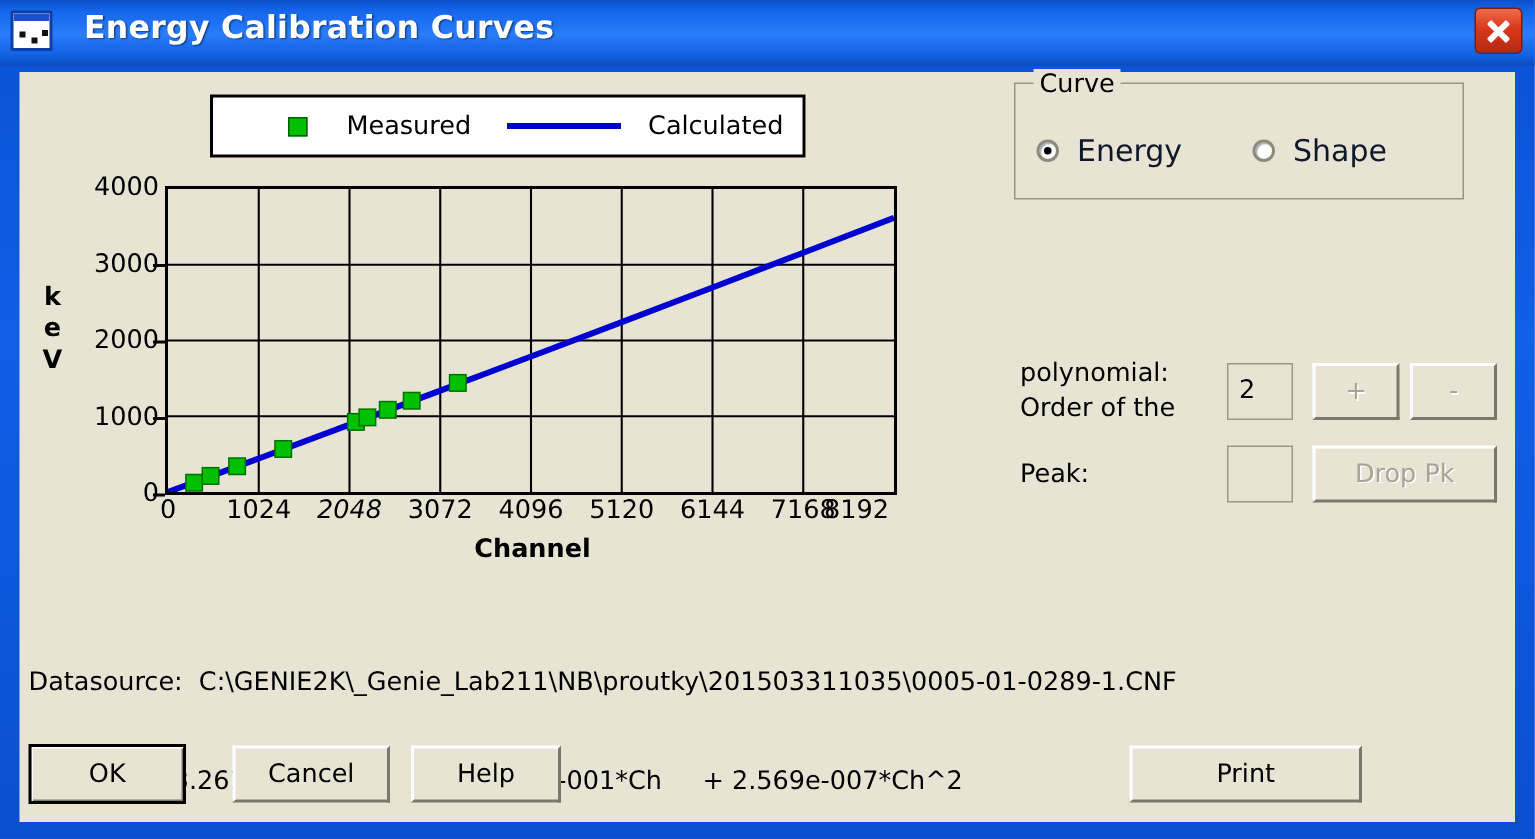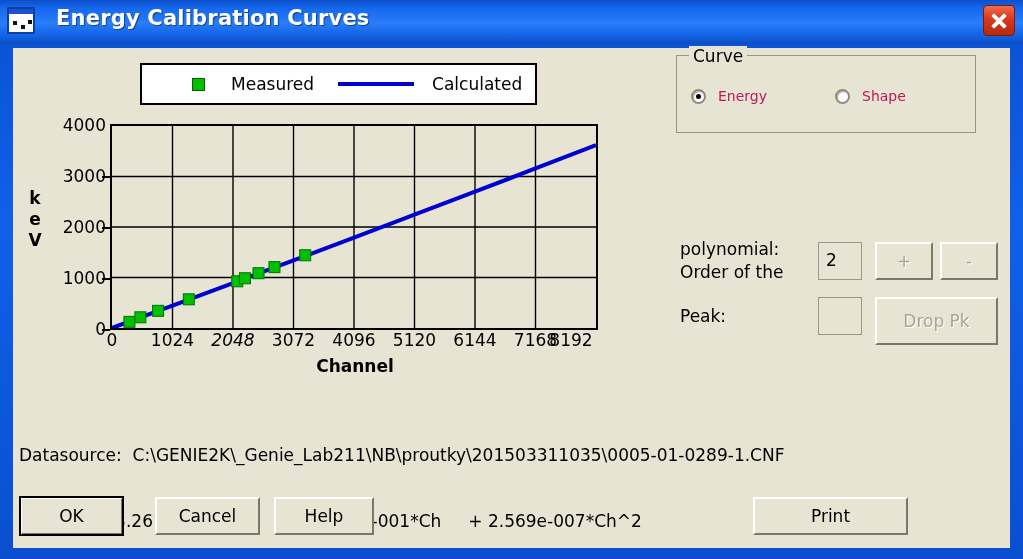--- a/index.html
+++ b/index.html
@@ -108,21 +108,21 @@
     width:15px;height:15px;border-radius:50%;
     background:#ffffff;
     border:2px solid #8d8a7c;
     box-shadow:inset 1px 1px 1px rgba(0,0,0,.35);
     box-sizing:border-box;position:relative;
   }
   .radio.on::after{
     content:"";position:absolute;left:3px;top:3px;width:5px;height:5px;
     border-radius:50%;background:#000;
   }
-  .radio-lbl{font-size:14px;color:#be185d;margin-left:12px;white-space:nowrap;text-align:center;}
+  .radio-lbl{font-size:20px;color:#0f172a;margin-left:12px;white-space:nowrap;text-align:center;}
 
   
   #order-label{
     position:absolute;left:667px;top:190px;width:140px;
     font-size:17px;color:#000;line-height:23px;
   }
   #order-field{
     position:absolute;left:805px;top:194px;width:44px;height:38px;
     background:#e8e4d4;border:1px solid #9b9888;box-sizing:border-box;
     font-size:17px;color:#000;padding:7px 0 0 7px;
@@ -141,21 +141,21 @@
   }
   .winbtn.disabled{color:#a8a496;text-shadow:1px 1px 0 #ffffff;cursor:default;}
   #btn-plus{left:862px;top:194px;width:58px;height:38px;}
   #btn-minus{left:927px;top:194px;width:58px;height:38px;}
 
   #peak-label{position:absolute;left:667px;top:258px;font-size:17px;color:#000;}
   #peak-field{
     position:absolute;left:805px;top:249px;width:44px;height:38px;
     background:#e8e4d4;border:1px solid #9b9888;box-sizing:border-box;
   }
-  #btn-droppk{left:862px;top:249px;width:123px;height:48px;}
+  #btn-droppk{left:862px;top:249px;width:123px;height:38px;}
 
   
   #info{
     position:absolute;left:6px;top:352px;width:980px;
     font-size:17px;color:#000;line-height:22px;white-space:pre;
   }
   #info div{white-space:pre;}
 
   
   #btn-ok{left:6px;top:448px;width:105px;height:40px;

